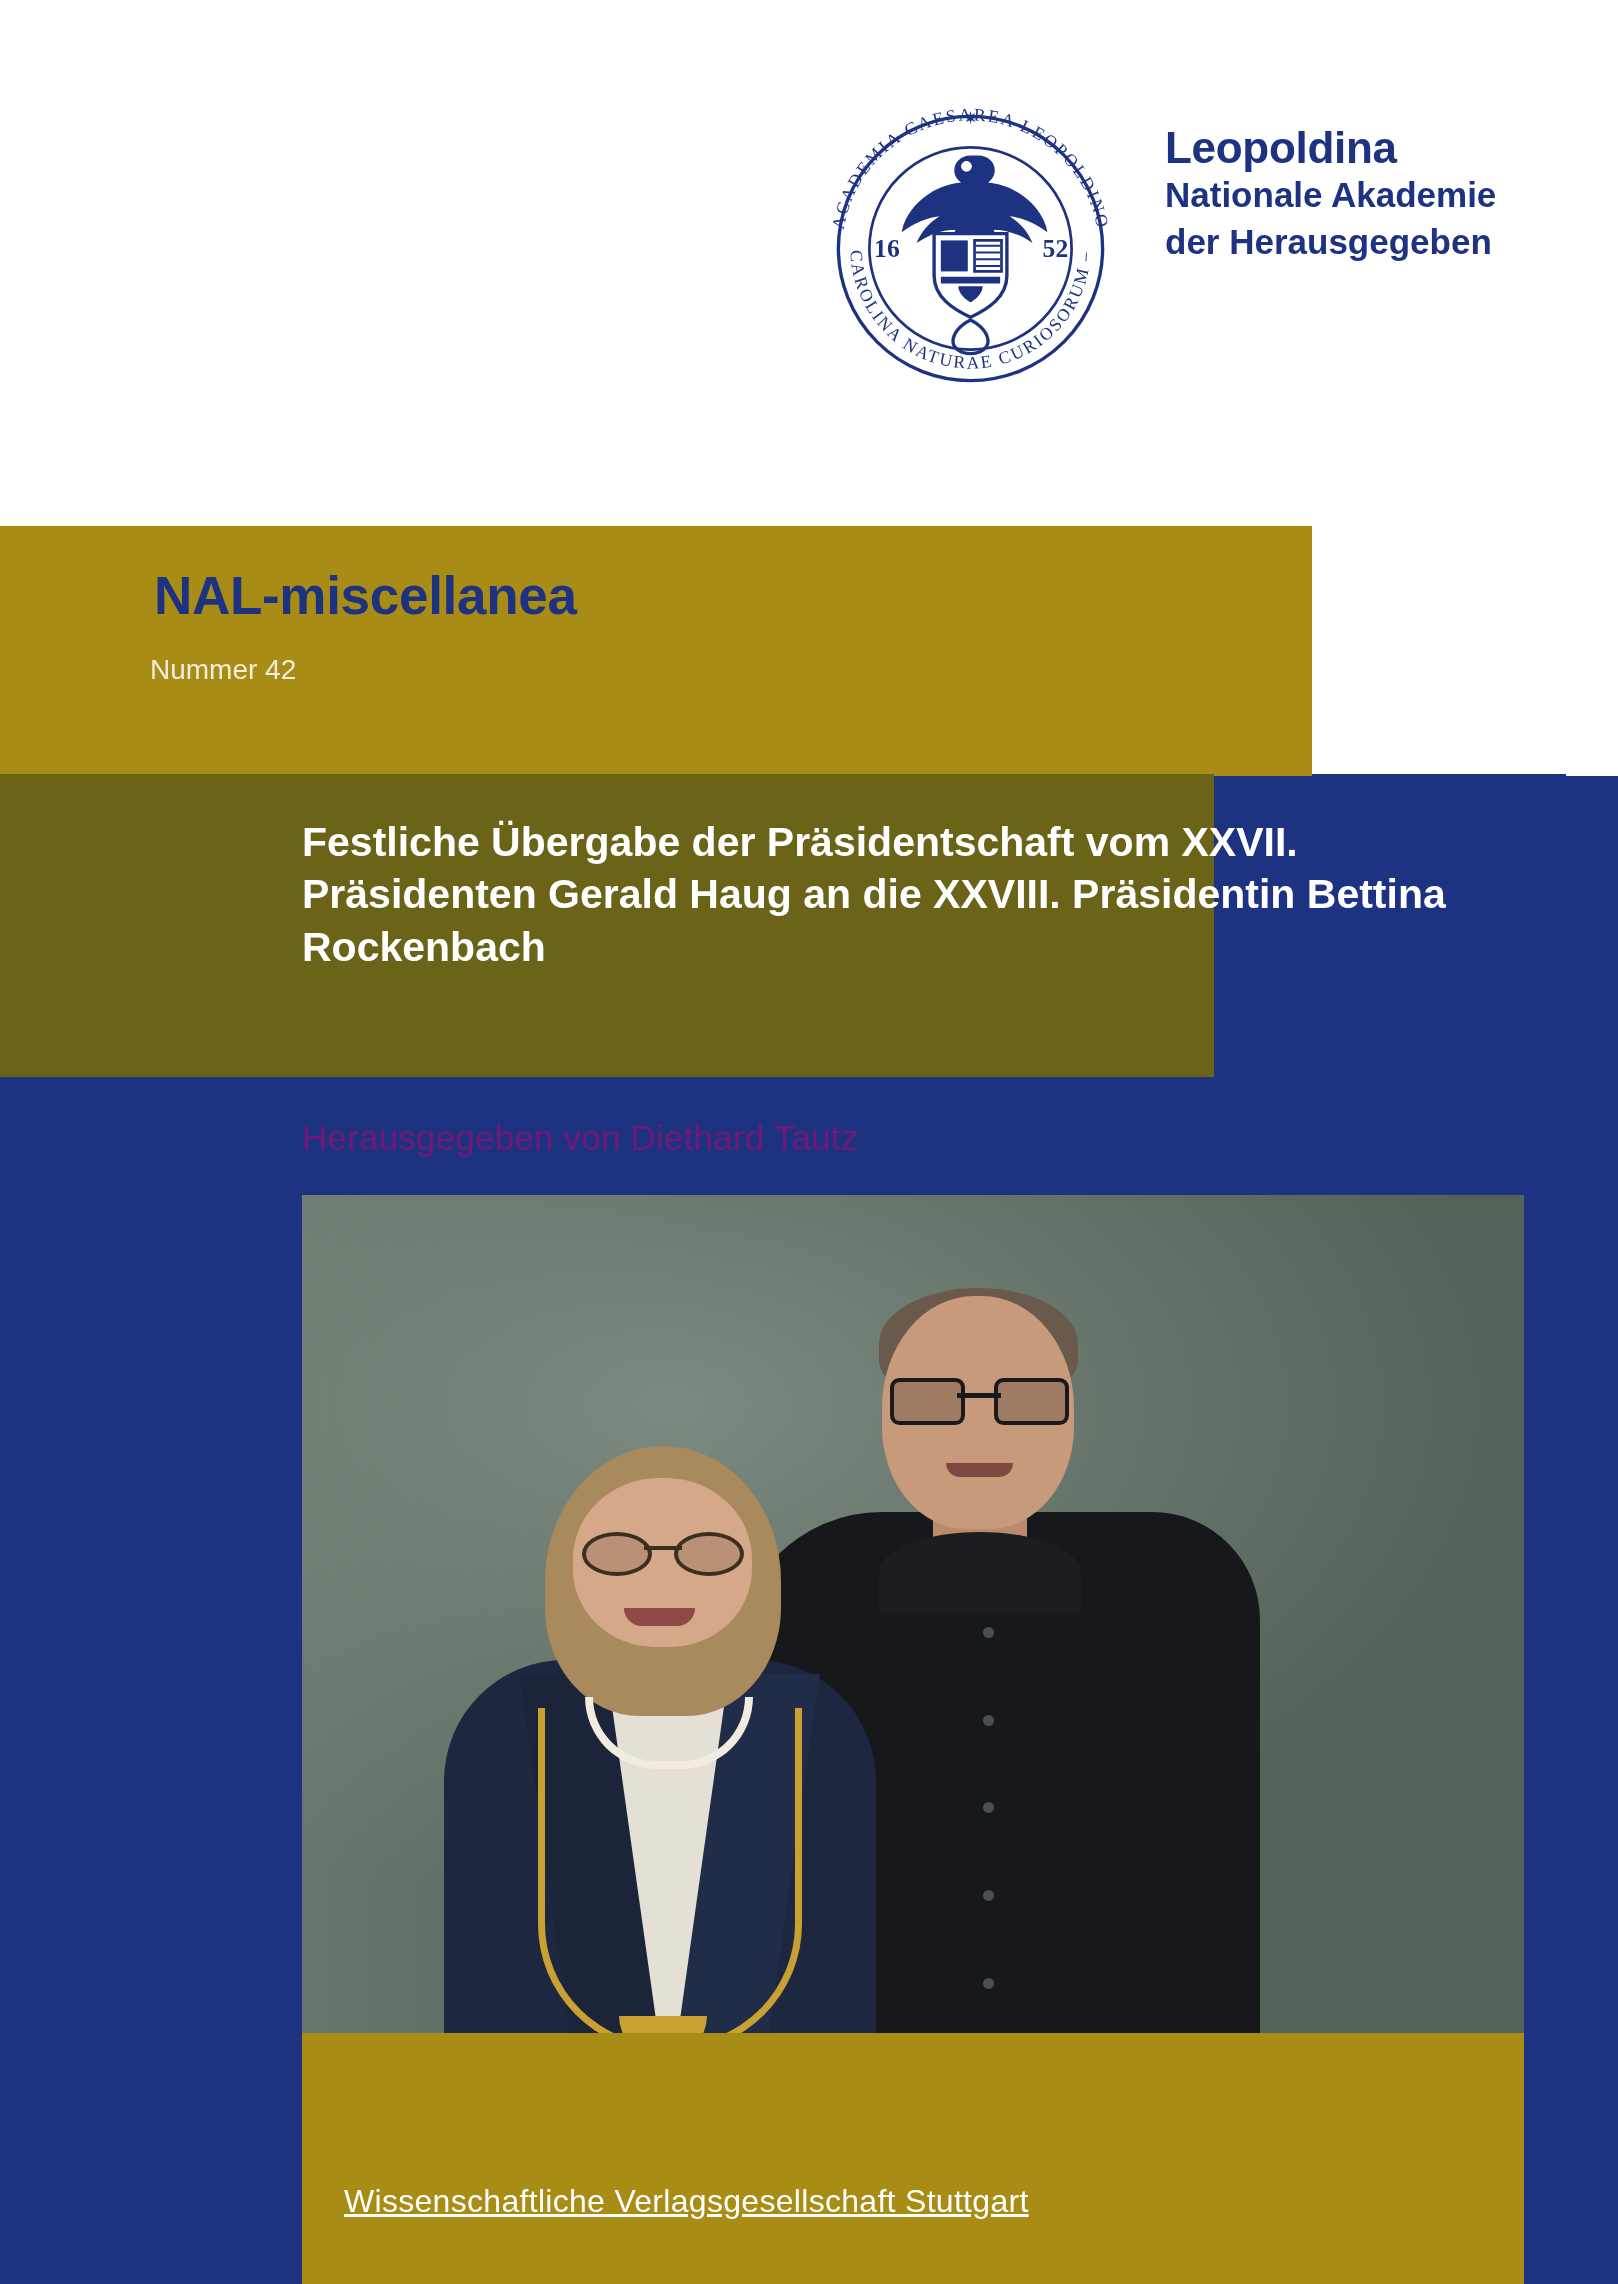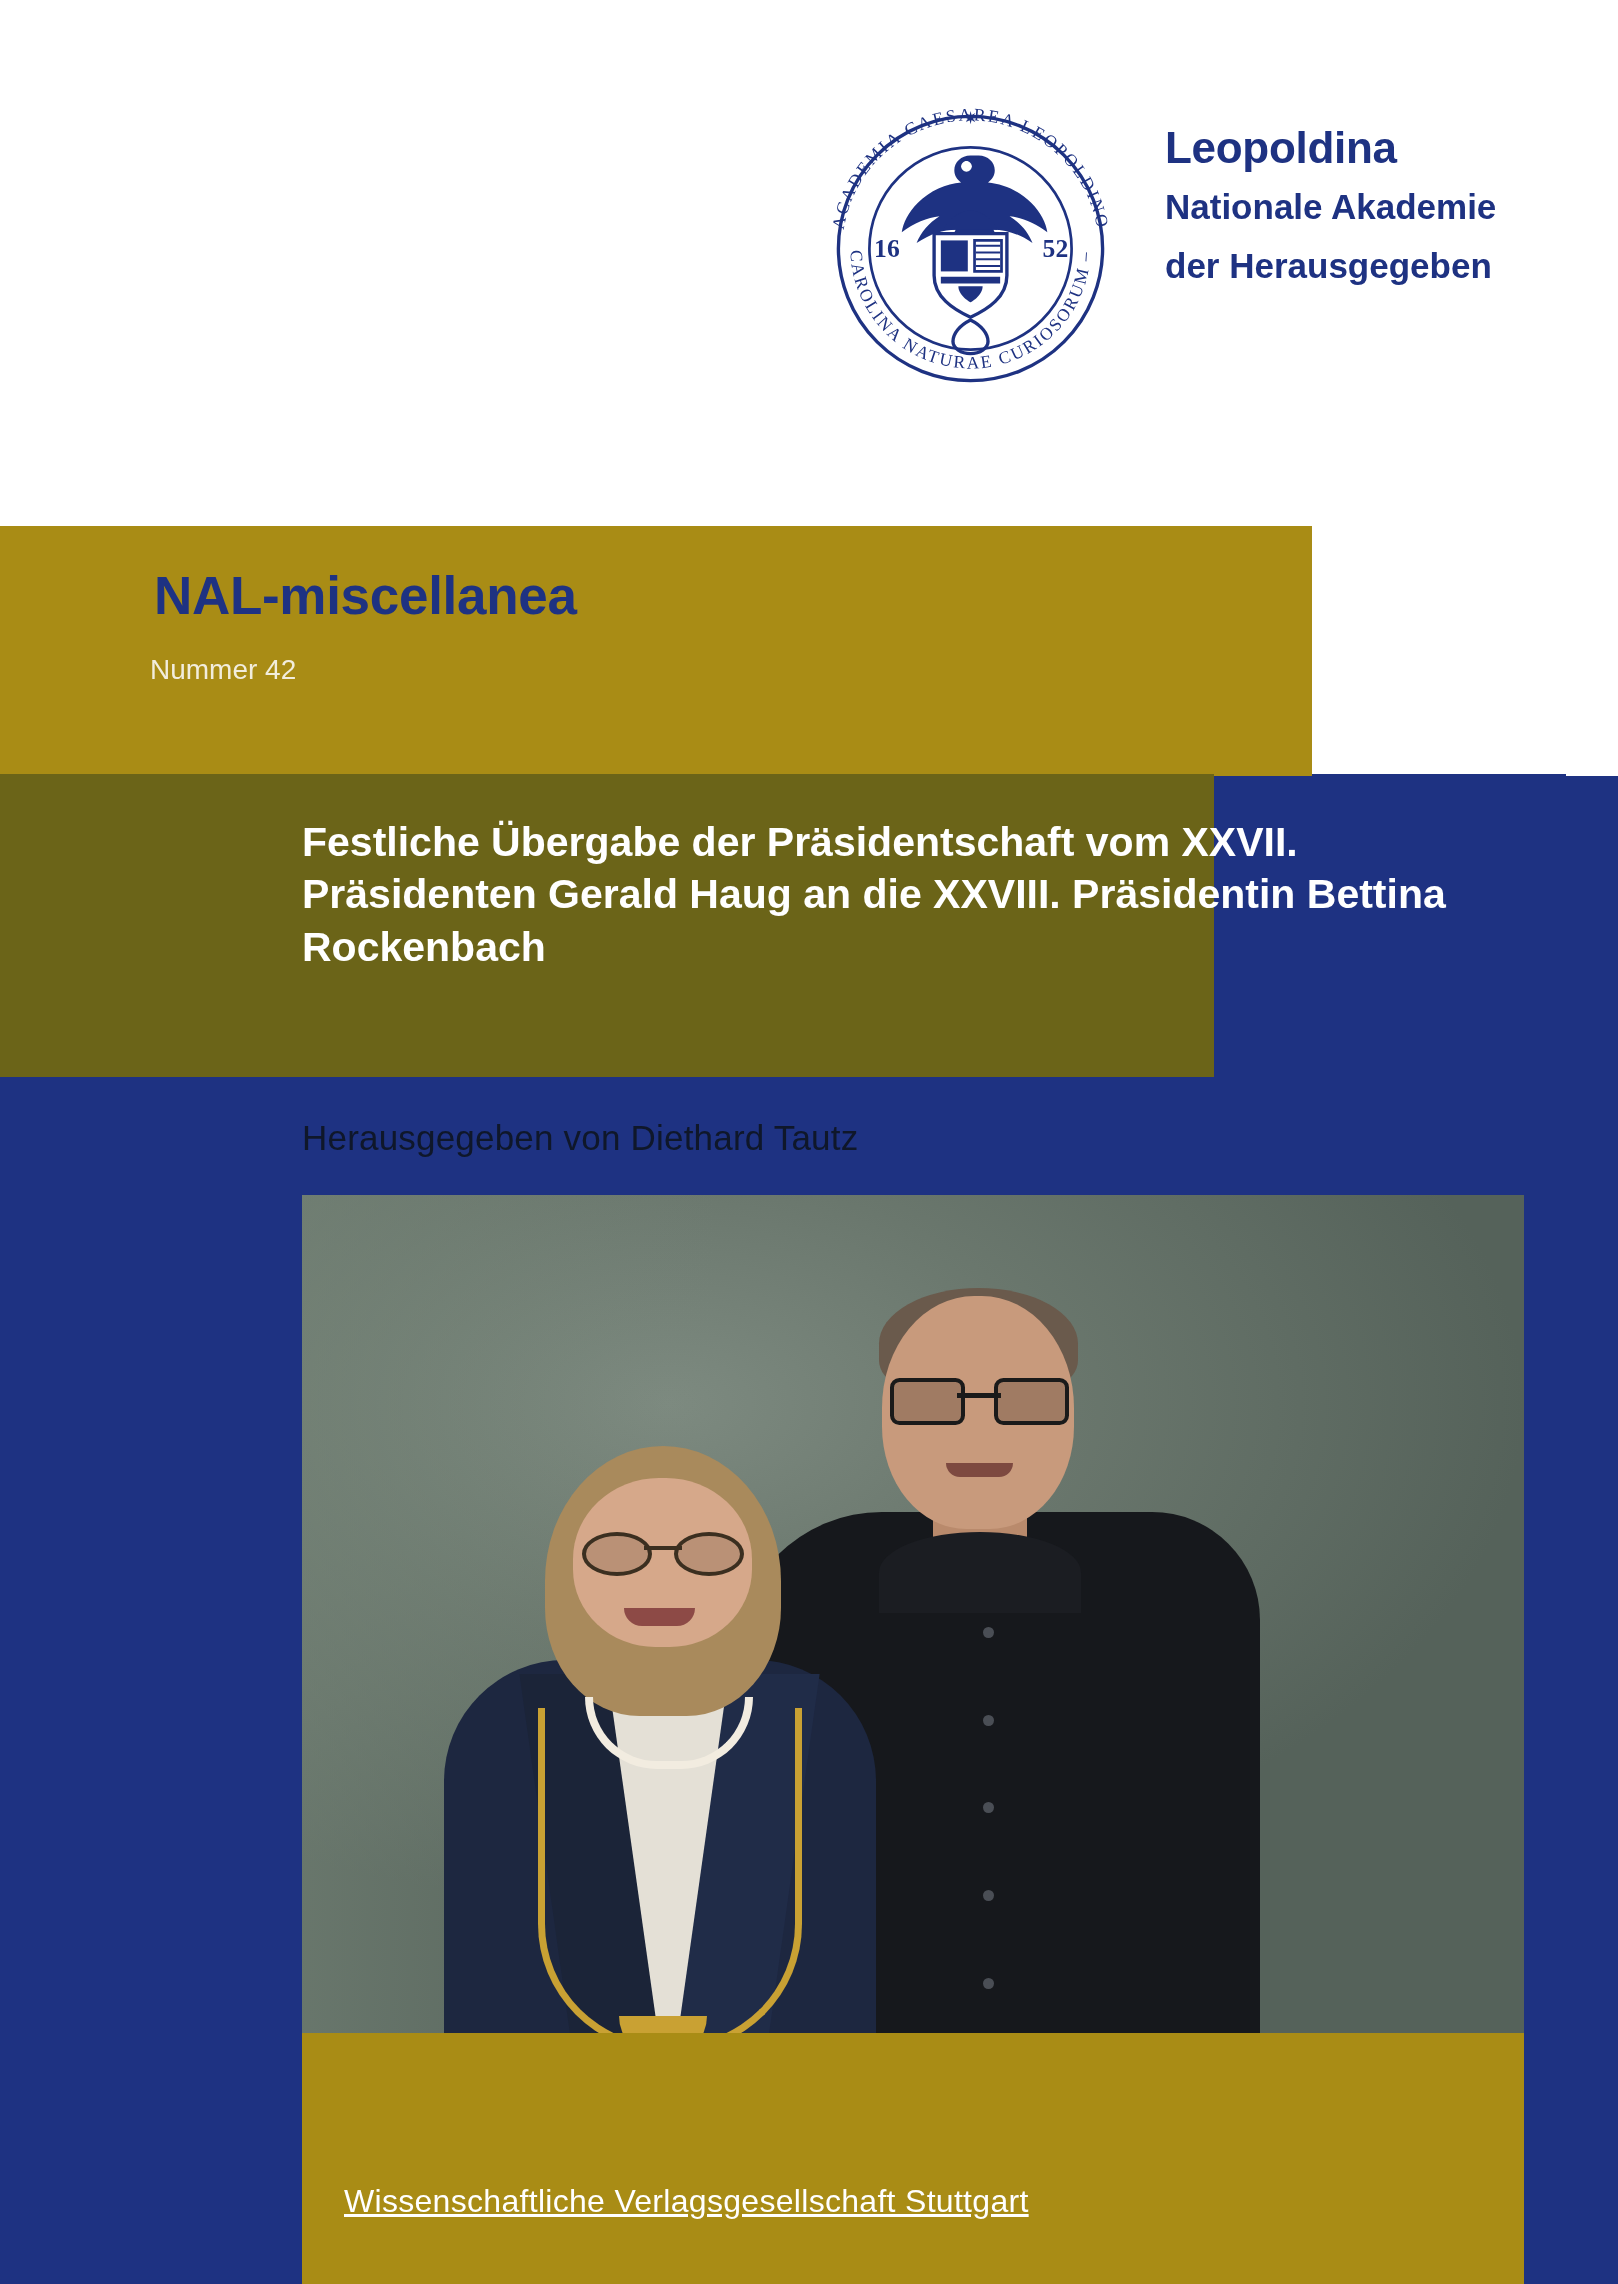--- a/index.html
+++ b/index.html
@@ -69,21 +69,21 @@
     font-size: 44px;
     font-weight: 700;
     letter-spacing: -0.3px;
     line-height: 1;
   }
   .logo-word .sub1,
   .logo-word .sub2 {
     font-size: 35px;
     font-weight: 600;
     line-height: 1.22;
-    margin-top: 16px;
+    margin-top: 4px;
   }
 
   
   .series-band {
     position: absolute;
     left: 0;
     top: 526px;
     width: 1312px;
     height: 250px;
     background: #a98c15;
@@ -126,21 +126,21 @@
     color: #ffffff;
   }
 
   
   .editor-line {
     position: absolute;
     left: 302px;
     top: 1118px;
     font-size: 35px;
     font-weight: 400;
-    color: #0f172a;
+    color: #701a75;
     letter-spacing: 0.2px;
   }
 
   
   .photo {
     position: absolute;
     left: 302px;
     top: 1195px;
     width: 1222px;
     height: 838px;

